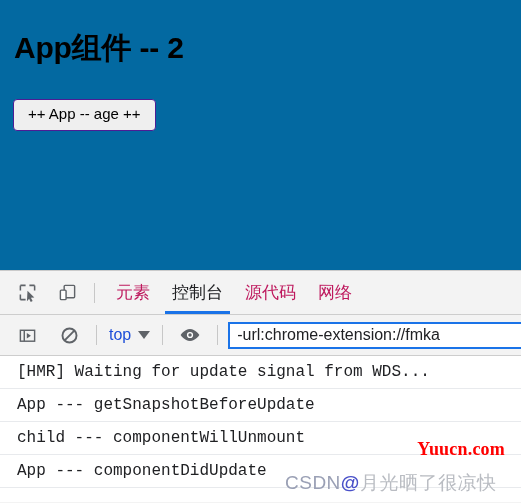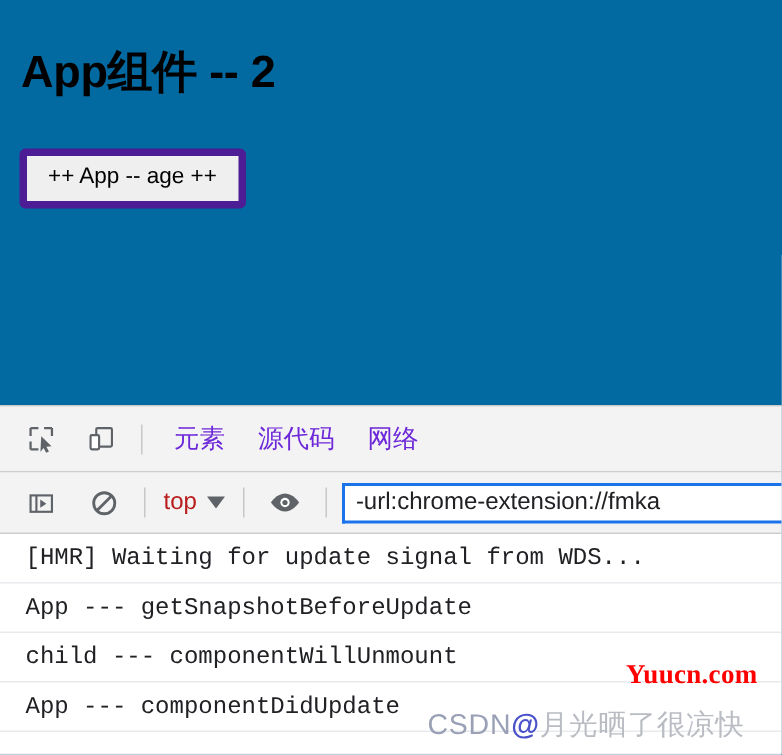--- a/index.html
+++ b/index.html
@@ -39,21 +39,21 @@
   }
   #age-button {
     position: absolute;
     left: 13px;
     top: 99px;
     padding: 6px 14px 7px 14px;
     font-size: 15px;
     font-family: "Liberation Sans", sans-serif;
     color: #000000;
     background: #efefef;
-    border: 5px solid #4c1d95;
+    border: 1px solid #4c1d95;
     border-radius: 4px;
     line-height: 1.1;
     cursor: default;
   }
 
   
   #devtools {
     position: absolute;
     left: 0;
     top: 270px;
@@ -88,21 +88,21 @@
   #device-btn  { margin-left: 6px; }
   .tb-sep {
     width: 1px;
     height: 20px;
     background: #c7c7c7;
     margin: 0 10px;
     flex: none;
   }
   .dt-tab {
     font-size: 17px;
-    color: #6d28d9;
+    color: #be185d;
     padding: 0 11px;
     height: 43px;
     line-height: 43px;
     position: relative;
     white-space: nowrap;
     cursor: default;
     flex: none;
     font-family: "Liberation Sans", sans-serif;
   }
   .dt-tab.active {
@@ -128,21 +128,21 @@
     border-bottom: 1px solid #cdcdcd;
     box-sizing: border-box;
   }
   #sidebar-toggle-btn { margin-left: 10px; }
   #clear-console-btn  { margin-left: 8px; }
   .ctx-select {
     display: flex;
     align-items: center;
     gap: 7px;
     font-size: 16px;
-    color: #b91c1c;
+    color: #1d4ed8;
     cursor: default;
     padding: 2px 2px;
     white-space: nowrap;
     font-family: "Liberation Sans", sans-serif;
   }
   .caret-down {
     width: 0; height: 0;
     border-left: 6px solid transparent;
     border-right: 6px solid transparent;
     border-top: 8px solid #5f6368;
@@ -239,20 +239,21 @@
     <div id="device-btn" class="tb-icon-btn">
       <svg width="19" height="19" viewBox="0 0 20 20">
         <rect x="6.5" y="2.5" width="11" height="13" rx="1" fill="none" stroke="#5f6368" stroke-width="1.5"></rect>
         <rect x="2.5" y="7.5" width="6" height="10" rx="1" fill="#ffffff" stroke="#5f6368" stroke-width="1.5"></rect>
       </svg>
     </div>
 
     <div class="tb-sep"></div>
 
     <div class="dt-tab">元素</div>
+    <div class="dt-tab active">控制台</div>
     <div class="dt-tab">源代码</div>
     <div class="dt-tab">网络</div>
   </div>
 
   <div id="console-toolbar">
 
     <div id="sidebar-toggle-btn" class="tb-icon-btn">
       <svg width="19" height="19" viewBox="0 0 20 20">
         <rect x="2.5" y="4.5" width="15" height="11.5" fill="none" stroke="#5f6368" stroke-width="1.5"></rect>
         <line x1="6.6" y1="4.5" x2="6.6" y2="16" stroke="#5f6368" stroke-width="1.5"></line>

